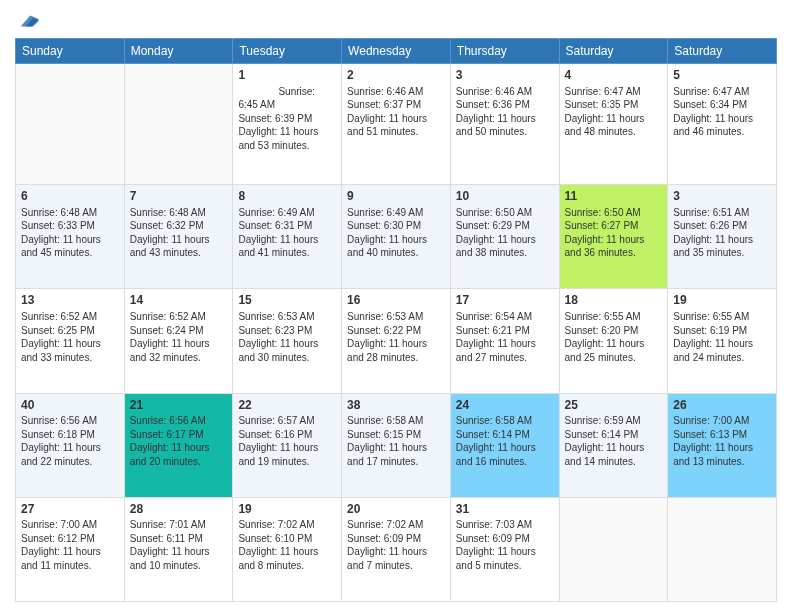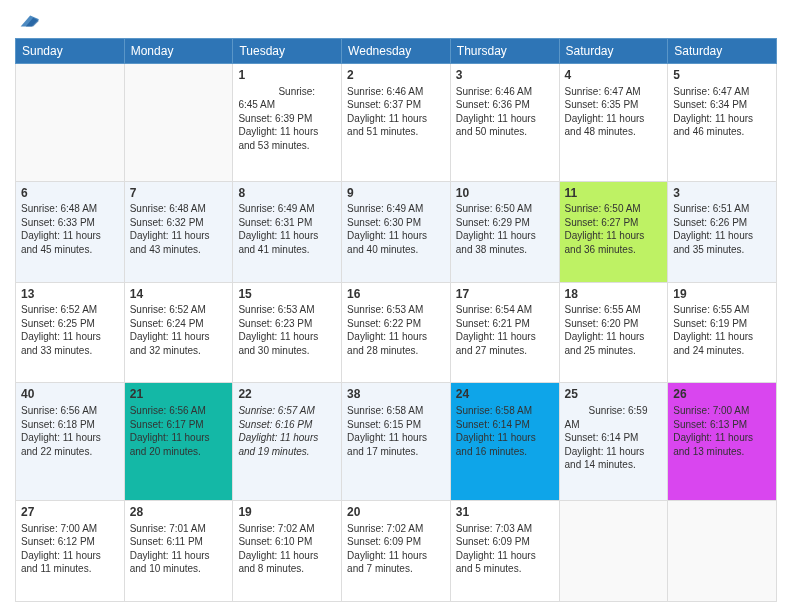--- a/index.html
+++ b/index.html
@@ -223,37 +223,37 @@
         </tr>
         <tr>
           <td style="background: rgb(240, 245, 251);"><span class="day-number">40</span><span class="day-info" style="white-space: pre-line;">Sunrise: 6:56 AM
 Sunset: 6:18 PM
 Daylight: 11 hours
 and 22 minutes.</span></td>
           <td style="background: #14b8a6;"><span class="day-number">21</span><span class="day-info" style="white-space: pre-line;">Sunrise: 6:56 AM
 Sunset: 6:17 PM
 Daylight: 11 hours
 and 20 minutes.</span></td>
-          <td style="background: rgb(240, 245, 251); margin-left: 44px;"><span class="day-number">22</span><span class="day-info" style="white-space: pre-line; font-style: italic;">Sunrise: 6:57 AM
+          <td style="background: rgb(240, 245, 251); margin-left: 44px;"><span class="day-number">22</span><span class="day-info" style="white-space: pre-line;">Sunrise: 6:57 AM
 Sunset: 6:16 PM
 Daylight: 11 hours
 and 19 minutes.</span></td>
           <td style="background: rgb(240, 245, 251);"><span class="day-number">38</span><span class="day-info" style="white-space: pre-line;">Sunrise: 6:58 AM
 Sunset: 6:15 PM
 Daylight: 11 hours
 and 17 minutes.</span></td>
-          <td style="background: #0ea5e9;"><span class="day-number">24</span><span class="day-info" style="white-space: pre-line;">Sunrise: 6:58 AM
+          <td style="background: #7dd3fc;"><span class="day-number">24</span><span class="day-info" style="white-space: pre-line;">Sunrise: 6:58 AM
 Sunset: 6:14 PM
 Daylight: 11 hours
 and 16 minutes.</span></td>
-          <td style="background: rgb(240, 245, 251);"><span class="day-number">25</span><span class="day-info" style="white-space: pre-line; margin-left: 24px;">Sunrise: 6:59 AM
+          <td style="background: rgb(240, 245, 251);"><span class="day-number">25</span><span class="day-info" style="white-space: pre-line;">Sunrise: 6:59 AM
 Sunset: 6:14 PM
 Daylight: 11 hours
 and 14 minutes.</span></td>
-          <td style="background: #d946ef;"><span class="day-number">26</span><span class="day-info" style="white-space: pre-line;">Sunrise: 7:00 AM
+          <td style="background: #7dd3fc;"><span class="day-number">26</span><span class="day-info" style="white-space: pre-line;">Sunrise: 7:00 AM
 Sunset: 6:13 PM
 Daylight: 11 hours
 and 13 minutes.</span></td>
         </tr>
         <tr>
           <td><span class="day-number">27</span><span class="day-info" style="white-space: pre-line;">Sunrise: 7:00 AM
 Sunset: 6:12 PM
 Daylight: 11 hours
 and 11 minutes.</span></td>
           <td><span class="day-number">28</span><span class="day-info" style="white-space: pre-line;">Sunrise: 7:01 AM

